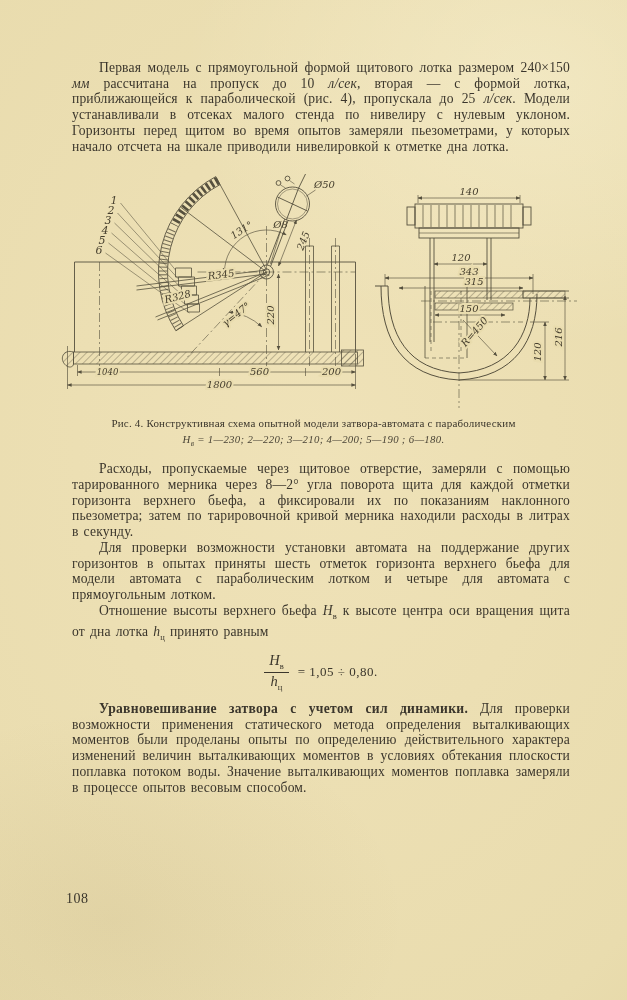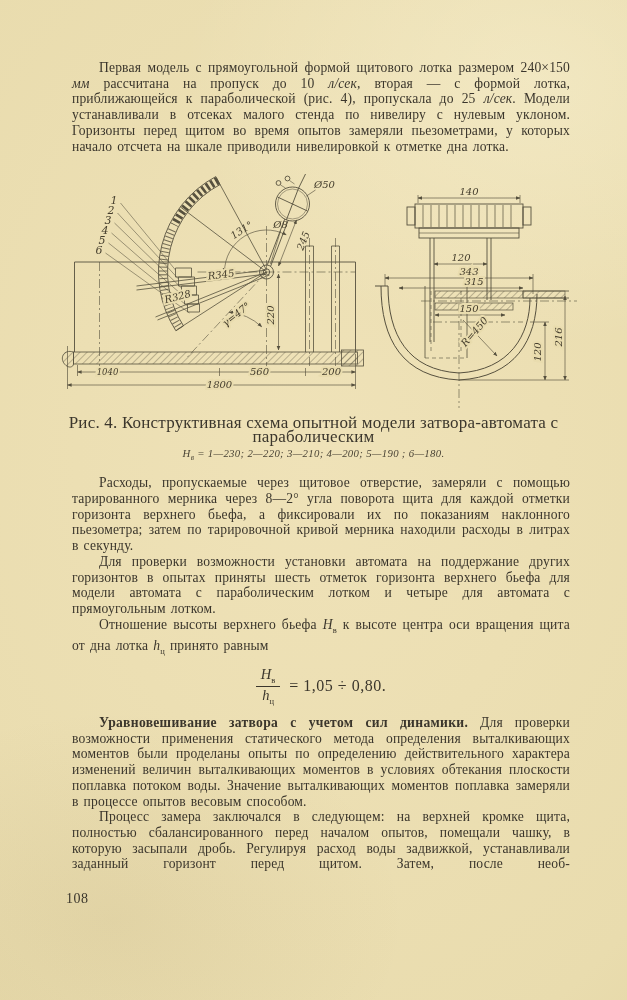--- a/index.html
+++ b/index.html
@@ -51,21 +51,21 @@
     font-style:italic;
     fill:#453e2d;
     stroke:none;
   }
   .onln{paint-order:stroke;stroke:var(--paper);stroke-width:4px;}
   .caption{
     margin:6px 40px 0 40px;
     text-align:center;
   }
   .cap-line{
-    font-size:17px;
+    font-size:11px;
     line-height:14px;
     letter-spacing:0.2px;
   }
   .cap-values{
     margin-top:3px;
     font-size:10.8px;
     font-style:italic;
     letter-spacing:0.3px;
     color:#4a4436;
   }
@@ -75,21 +75,21 @@
     margin:7px 0 9px 0;
     display:flex;
     justify-content:center;
     align-items:center;
     gap:9px;
   }
   .frac{display:inline-block;text-align:center;font-style:italic;font-size:14.5px;line-height:1.1;}
   .frac .num{display:block;border-bottom:1px solid var(--ink);padding:0 5px 1px 5px;}
   .frac .den{display:block;padding-top:1px;}
   .frac sub{font-size:8.5px;font-style:normal;}
-  .f-result{font-size:16px;letter-spacing:0.5px;}
+  .f-result{font-size:13px;letter-spacing:0.5px;}
   .page-number{
     position:absolute;
     left:66px;top:891px;
     font-size:14px;
     letter-spacing:0.5px;
   }
 </style>
 </head>
 <body>
 
@@ -283,17 +283,16 @@
 
     <div class="formula">
       <span class="frac">
         <span class="num"><span>Н</span><sub>в</sub></span>
         <span class="den"><span>h</span><sub>ц</sub></span>
       </span>
       <span class="f-result">= 1,05 ÷ 0,80.</span>
     </div>
 
     <p class="body-text"><span class="lead-bold">Уравновешивание затвора с учетом сил динамики.</span><span> Для проверки возможности применения статического метода определения выталкивающих моментов были проделаны опыты по определению действительного характера изменений величин выталкивающих моментов в условиях обтекания плоскости поплавка потоком воды. Значение выталкивающих моментов поплавка замеряли в процессе опытов весовым способом.</span></p>
-    <p class="body-text cont">Процесс замера заключался в следующем: на верхней кромке щита, полностью сбалансированного перед началом опытов, помещали чашку, в которую засыпали дробь. Регулируя расход воды задвижкой, устанавливали заданный горизонт перед щитом. Затем, после необ-</p>
   </div>
 
   <div class="page-number">108</div>
 </div>
 
 </body></html>

